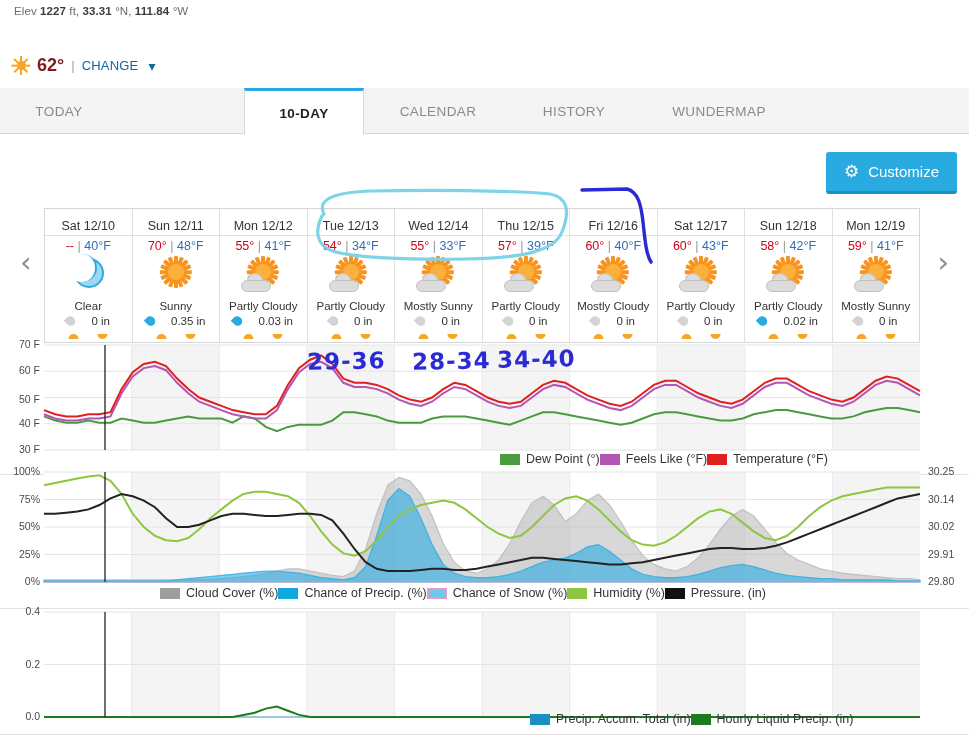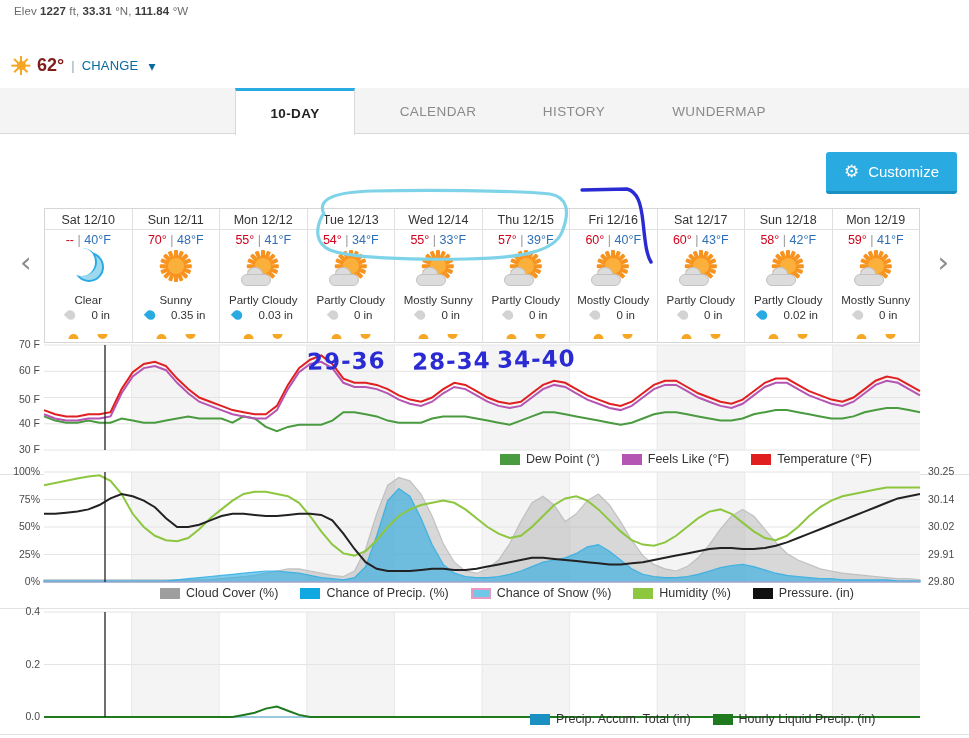--- a/index.html
+++ b/index.html
@@ -86,21 +86,21 @@
     width: 876px; height: 135px;
     border: 1px solid #d6d6d6; background: #fff;
     display: flex;
   }
   .daycard {
     flex: 1 1 0; border-right: 1px solid #e0e0e0;
     display: flex; flex-direction: column; align-items: center;
     padding-top: 4px; position: relative;
   }
   .daycard:last-child { border-right: none; }
-  .d-name { font-size: 12.5px; color: #333; margin-bottom: 2px; }
+  .d-name { font-size: 12.5px; color: #333; margin-bottom: 2px; margin-top: 6px; }
   .d-rule { width: 100%; height: 1px; background: #e0e0e0; }
   .d-temps { font-size: 12.5px; margin: 3px 0 1px; }
   .d-hi { color: #d0021b; }
   .d-pipe { color: #999; }
   .d-lo { color: #2f6fb5; }
   .d-icon { height: 44px; width: 56px; position: relative; margin-top: 1px; }
   .d-cond { font-size: 11.5px; color: #333; margin-top: 1px; }
   .d-precip {
     font-size: 11.5px; color: #333; margin-top: 3px;
     display: flex; align-items: center; gap: 16px;
@@ -158,21 +158,21 @@
     position: absolute; font-size: 10.5px; color: #4a4a4a;
     text-align: right; width: 40px;
   }
   .axis-lab-r {
     position: absolute; font-size: 10.5px; color: #4a4a4a;
     text-align: left; width: 50px;
   }
   .plot { position: absolute; background: #fafafa; }
   .legend {
     position: absolute; display: flex; align-items: center;
-    gap: 22px; font-size: 12.5px; color: #333;
+    font-size: 12.5px; color: #333;
   }
   .legend .item { display: flex; align-items: center; gap: 6px; }
   .swatch { width: 20px; height: 11px; display: inline-block; }
   .hr-line { position: absolute; height: 1px; background: #e2e2e2; }
 
   
   .hand {
     position: absolute; color: #2b2bd4; font-size: 23px;
     font-family: "DejaVu Sans", sans-serif; font-weight: bold;
     letter-spacing: 1px; transform: rotate(-1.2deg);
@@ -203,21 +203,24 @@
         <i style="transform:rotate(135deg)"></i>
       <span class="core"></span>
     </span>
     <span class="cur-temp">62°</span>
     <span class="sep-pipe">|</span>
     <span class="change-link">CHANGE</span>
     <span class="chev">▾</span>
   </div>
 
   <div class="tabbar" id="tabbar">
-      <div class="tab active" style="left: 235px; width: 120px; text-align: right;">
+      <div class="tab" style="left: 14px; width: 90px;">
+        <span>TODAY</span>
+      </div>
+      <div class="tab active" style="left: 244px; width: 120px; text-align: right;">
         <span>10-DAY</span>
       </div>
       <div class="tab" style="left: 380px; width: 116px;">
         <span>CALENDAR</span>
       </div>
       <div class="tab" style="left: 520px; width: 108px;">
         <span>HISTORY</span>
       </div>
       <div class="tab" style="left: 648px; width: 142px;">
         <span>WUNDERMAP</span>

